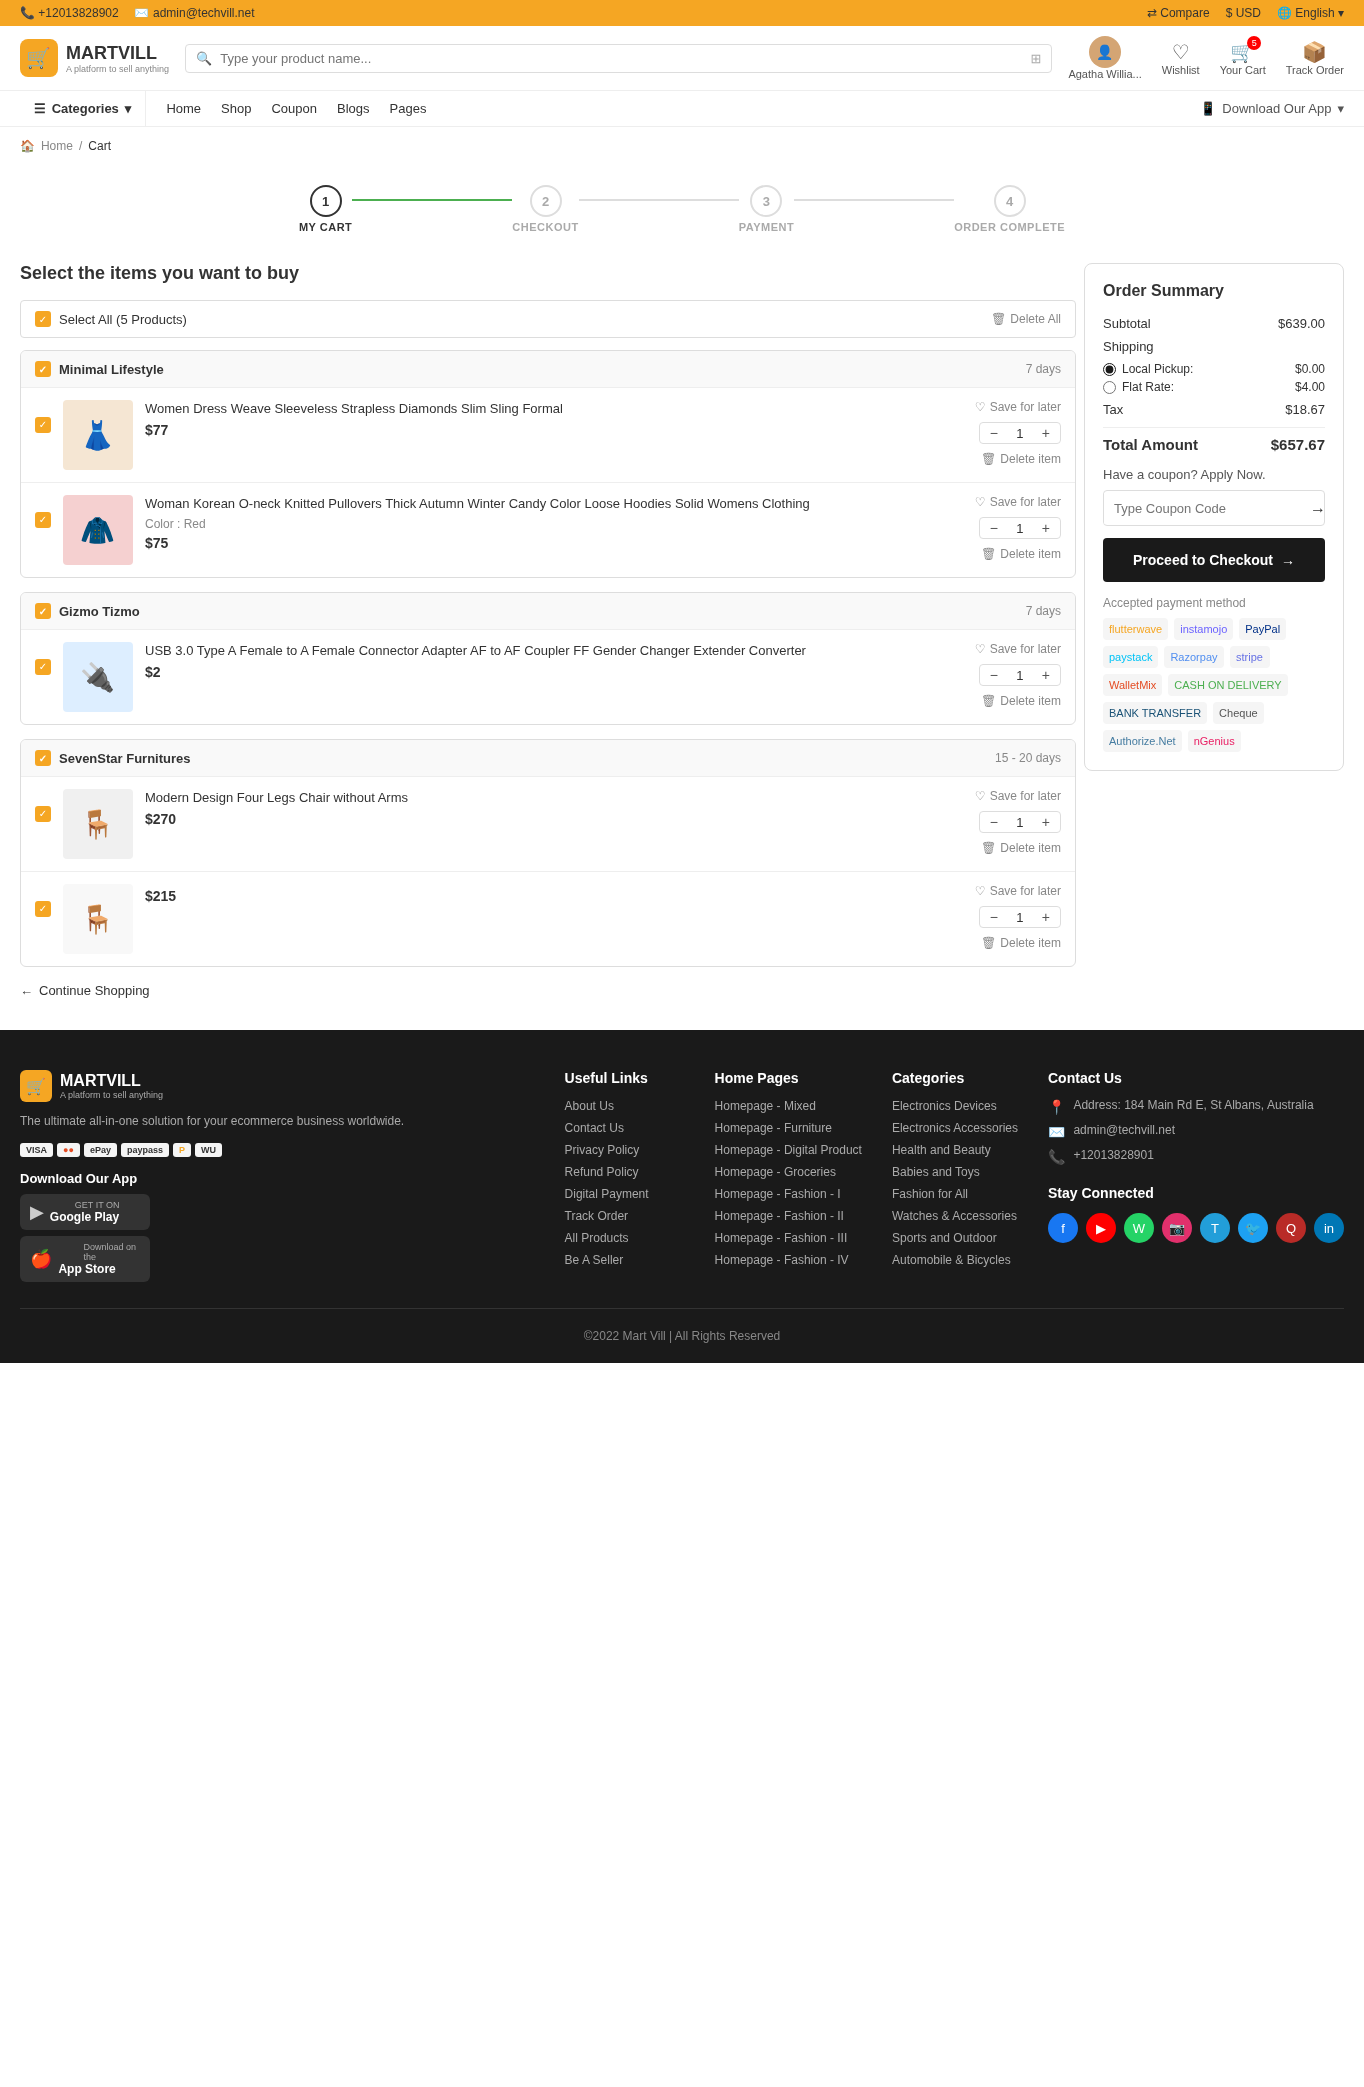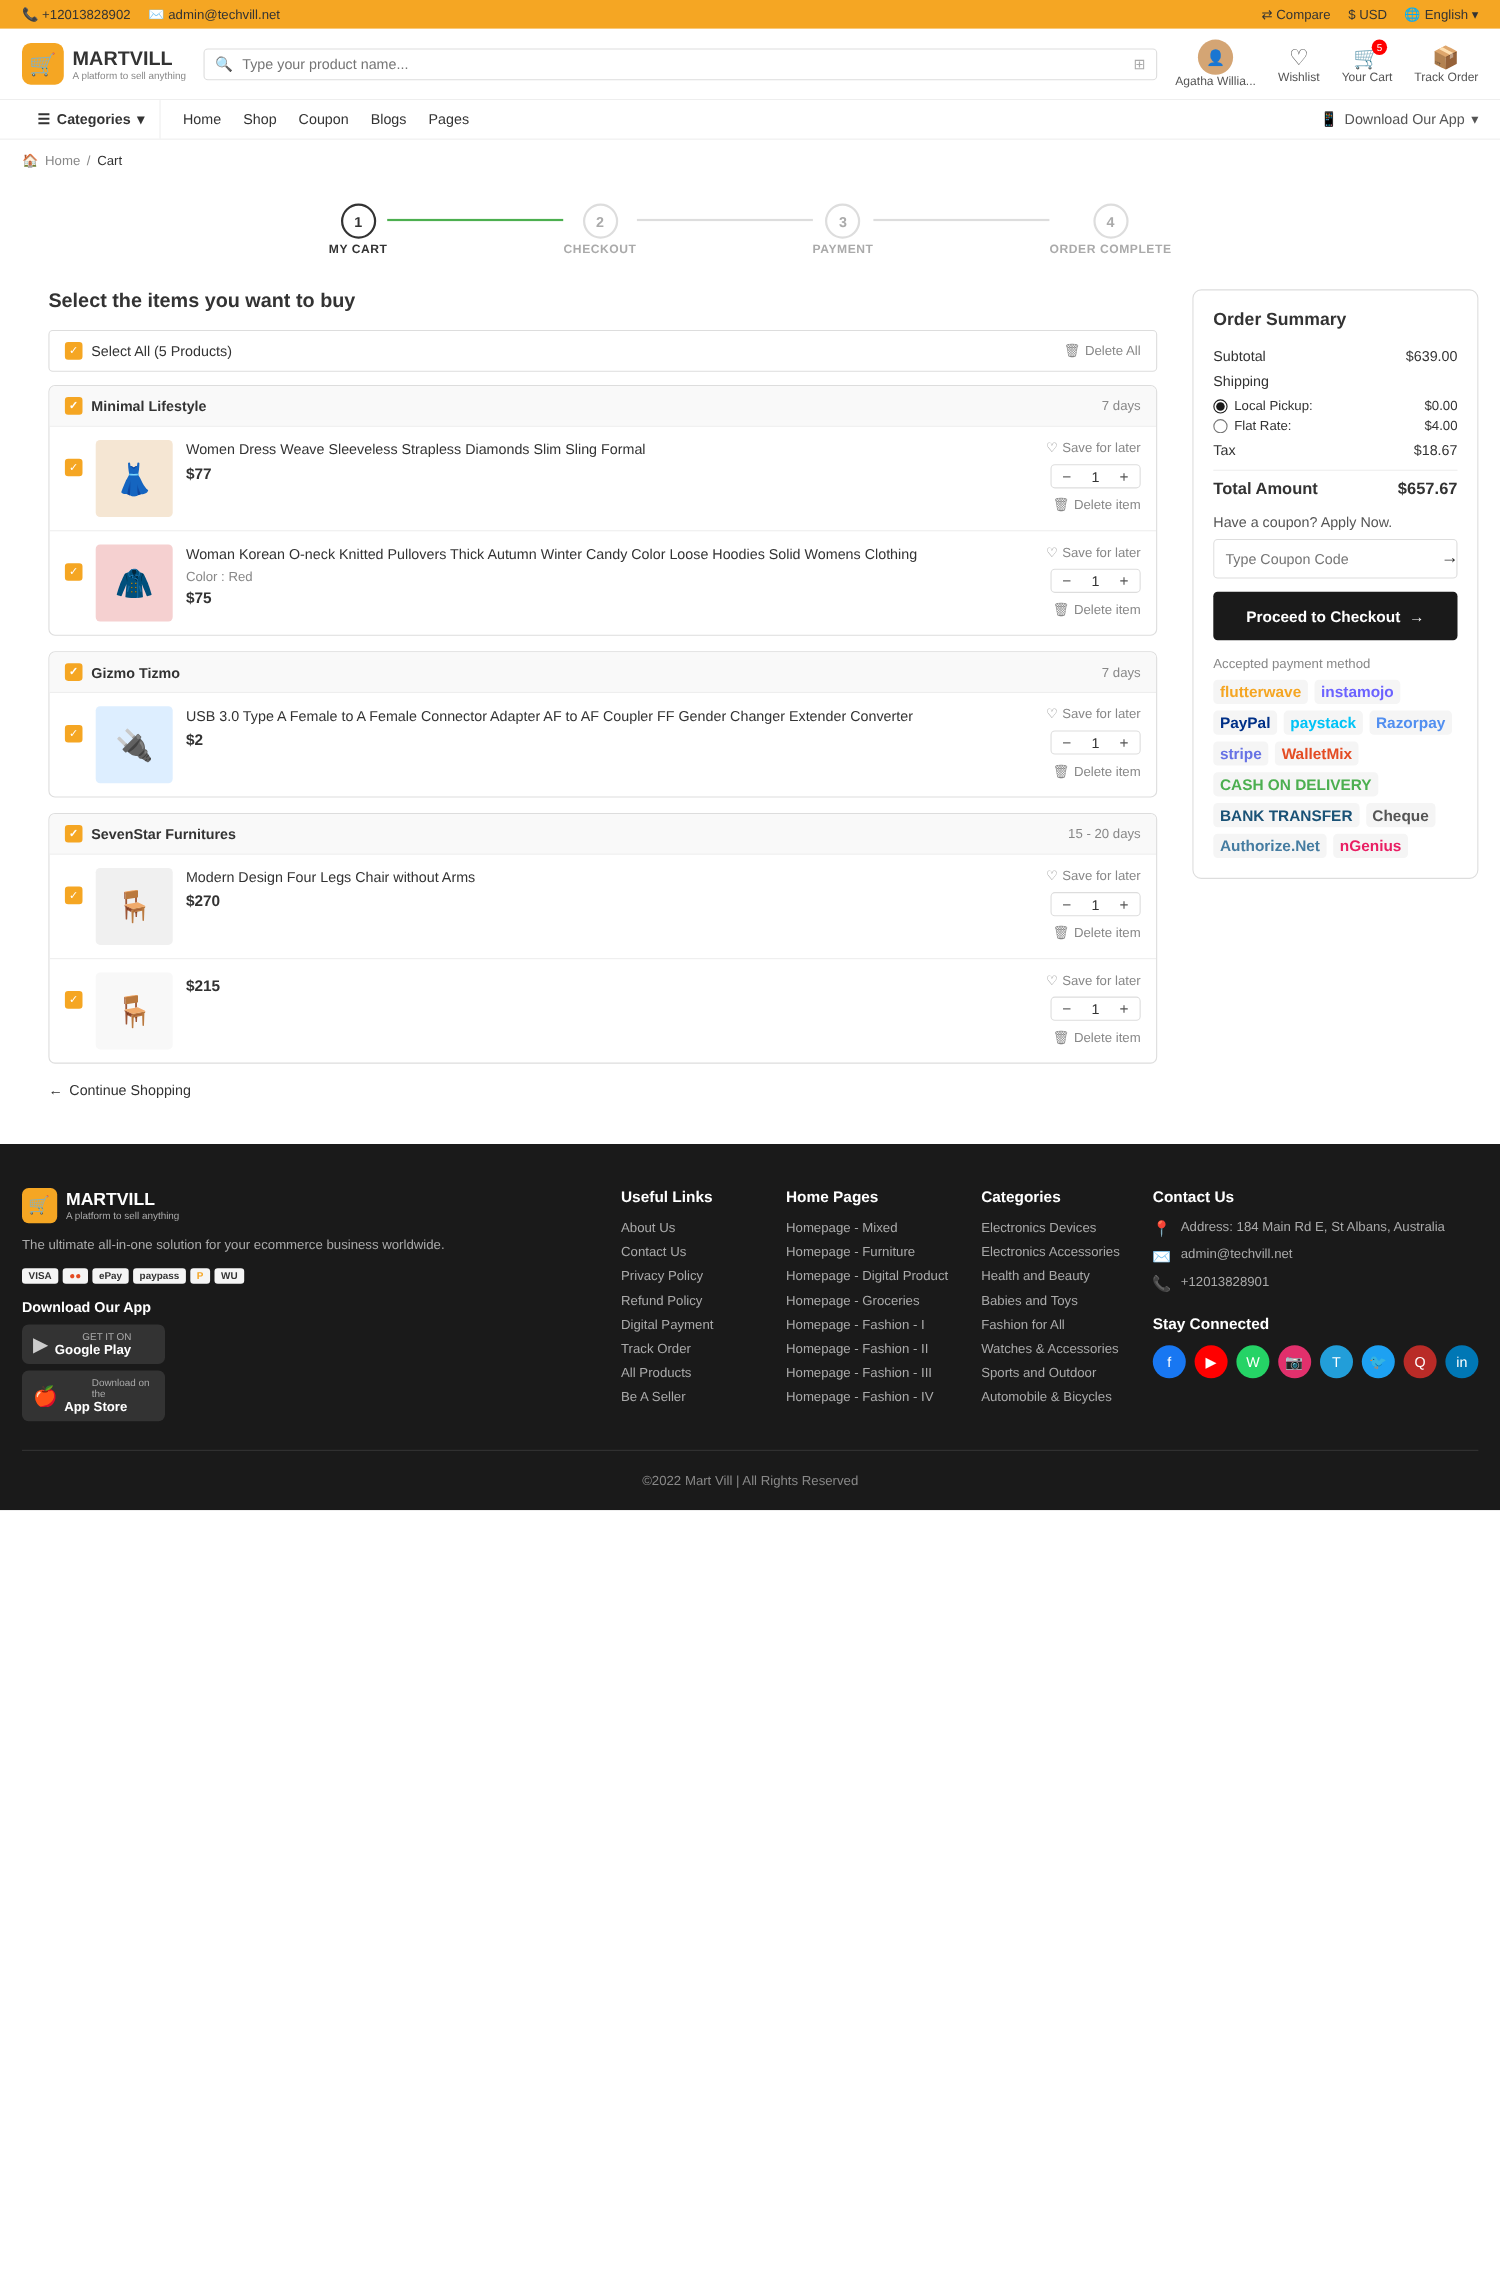--- a/index.html
+++ b/index.html
@@ -39,21 +39,21 @@
     .steps { display: flex; align-items: center; justify-content: center; padding: 20px; gap: 0; }
     .step { display: flex; flex-direction: column; align-items: center; position: relative; }
     .step-circle { width: 32px; height: 32px; border-radius: 50%; border: 2px solid #ddd; display: flex; align-items: center; justify-content: center; font-size: 13px; font-weight: 600; background: #fff; color: #333; z-index: 1; }
     .step-circle.active { border-color: #333; }
     .step-label { font-size: 11px; margin-top: 4px; font-weight: 600; color: #333; letter-spacing: 0.5px; }
     .step-label.inactive { color: #aaa; }
     .step-line { width: 160px; height: 2px; background: #ddd; margin-bottom: 18px; }
     .step-line.green { background: #4caf50; }
 
     
-    .main { padding: 10px 20px 42px; display: flex; gap: 32px; align-items: flex-start; margin-left: 24px; }
+    .main { padding: 10px 20px 32px; display: flex; gap: 8px; align-items: flex-start; }
     .cart-section { flex: 1; }
     .cart-section h2 { font-size: 18px; font-weight: 600; margin-bottom: 16px; }
 
     
     .select-all-bar { border: 1px solid #ddd; border-radius: 4px; padding: 10px 14px; display: flex; align-items: center; justify-content: space-between; margin-bottom: 12px; background: #fff; }
     .select-all-left { display: flex; align-items: center; gap: 8px; font-size: 13px; }
     .delete-all { color: #888; font-size: 12px; cursor: pointer; display: flex; align-items: center; gap: 4px; }
 
     
     .cart-group { border: 1px solid #ddd; border-radius: 6px; margin-bottom: 14px; overflow: hidden; }
@@ -87,21 +87,21 @@
     .total-row { display: flex; justify-content: space-between; font-size: 15px; font-weight: 700; margin-top: 8px; padding-top: 8px; border-top: 1px solid #eee; }
     .coupon-section { margin-top: 14px; }
     .coupon-label { font-size: 13px; margin-bottom: 8px; color: #555; }
     .coupon-input-wrap { display: flex; align-items: center; border: 1px solid #ddd; border-radius: 4px; overflow: hidden; }
     .coupon-input-wrap input { flex: 1; border: none; outline: none; padding: 8px 10px; font-size: 13px; color: #999; }
     .coupon-input-wrap button { background: none; border: none; padding: 8px 10px; cursor: pointer; font-size: 16px; color: #333; }
     .checkout-btn { width: 100%; background: #1a1a1a; color: #fff; border: none; border-radius: 4px; padding: 14px; font-size: 14px; font-weight: 600; cursor: pointer; margin-top: 12px; display: flex; align-items: center; justify-content: center; gap: 8px; }
     .payment-methods { margin-top: 14px; }
     .payment-label { font-size: 12px; color: #888; margin-bottom: 8px; }
     .payment-logos { display: flex; flex-wrap: wrap; gap: 6px; }
-    .payment-logo { background: #f5f5f5; border-radius: 4px; padding: 3px 6px; font-size: 14px; font-weight: 700; color: #333; display: flex; align-items: center; justify-content: center; height: 22px; min-width: 40px; }
+    .payment-logo { background: #f5f5f5; border-radius: 4px; padding: 3px 6px; font-size: 11px; font-weight: 400; color: #333; display: flex; align-items: center; justify-content: center; height: 22px; min-width: 40px; }
     .payment-logo.flutterwave { color: #f5a623; }
     .payment-logo.instamojo { color: #6c63ff; }
     .payment-logo.paypal { color: #003087; }
     .payment-logo.paystack { color: #00c3f7; }
     .payment-logo.razorpay { color: #528ff0; }
     .payment-logo.stripe { color: #6772e5; }
     .payment-logo.walletmix { color: #e44c23; }
     .payment-logo.cashon { color: #4caf50; }
     .payment-logo.bank { color: #1a5276; }
     .payment-logo.cheque { color: #555; }

